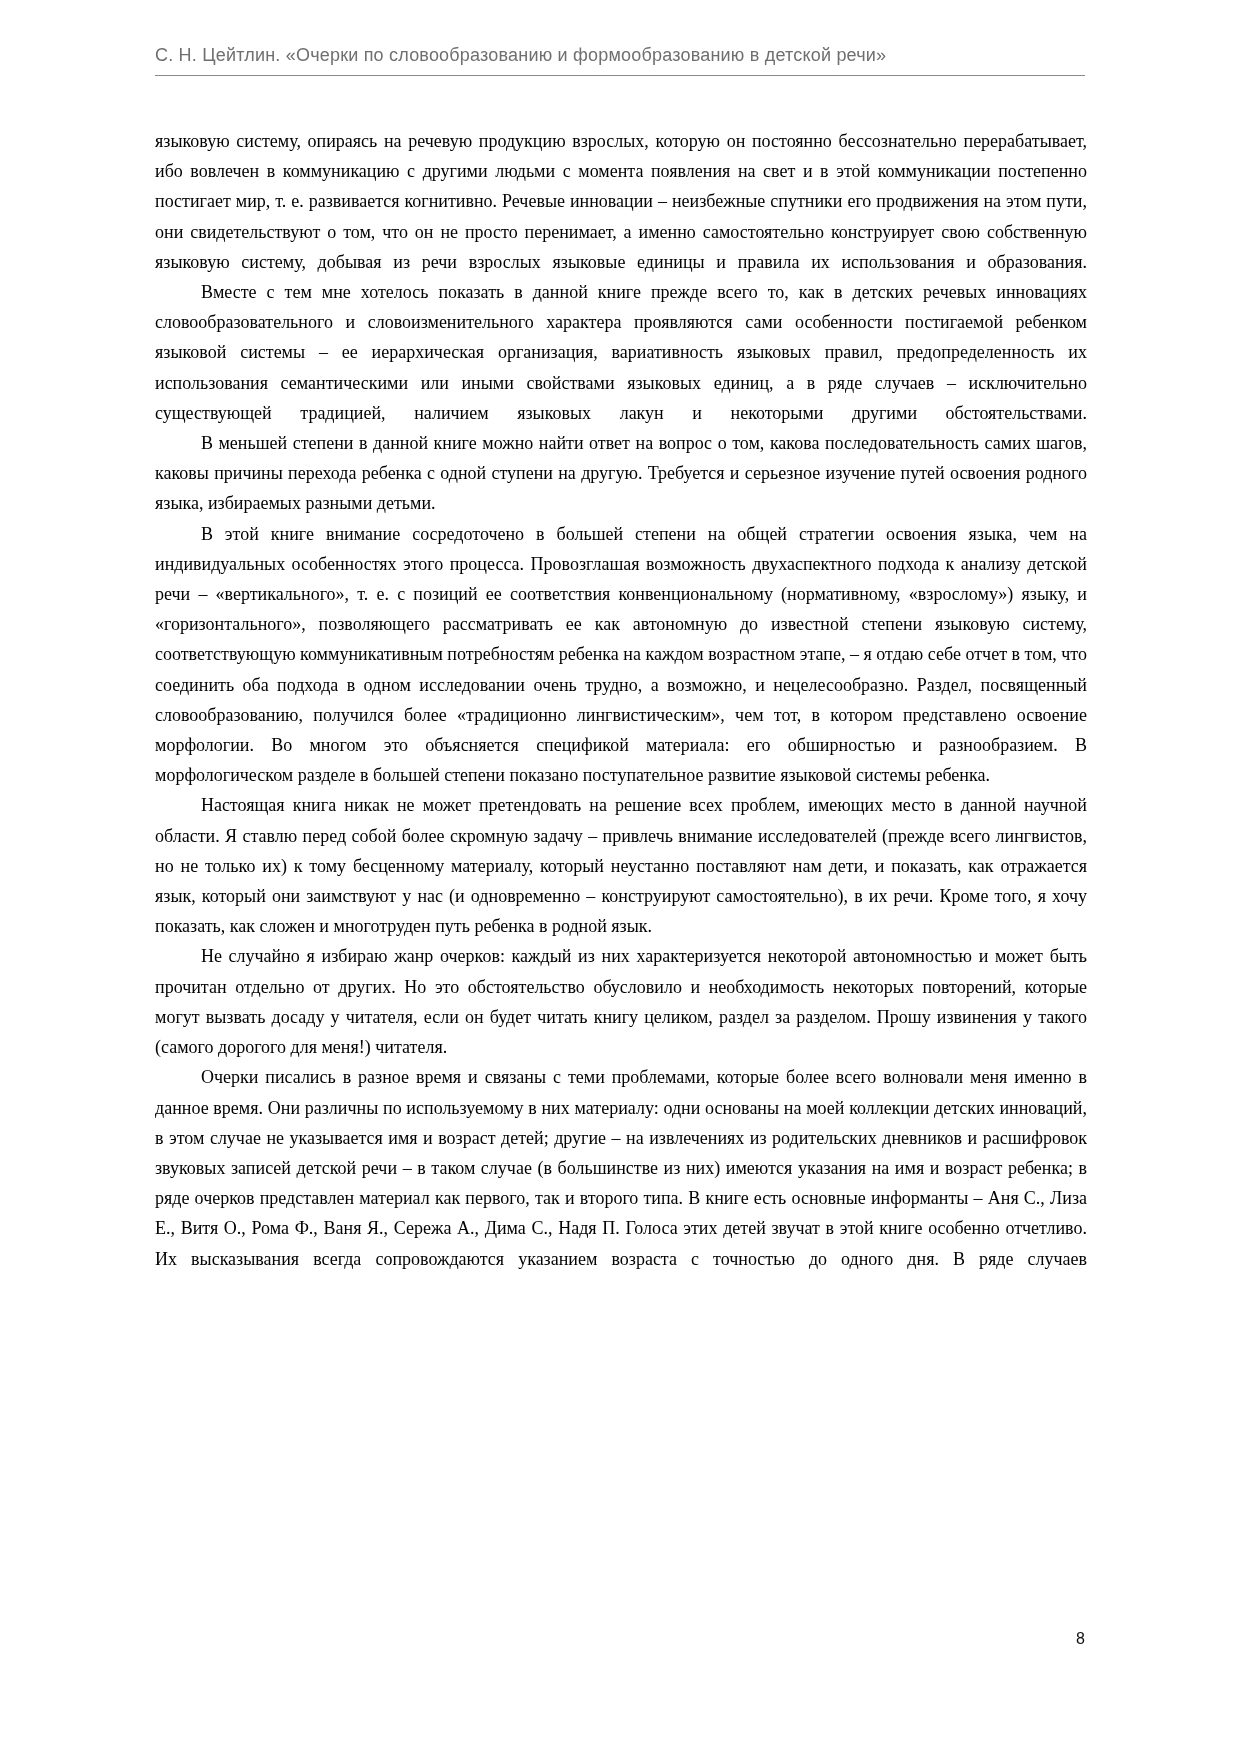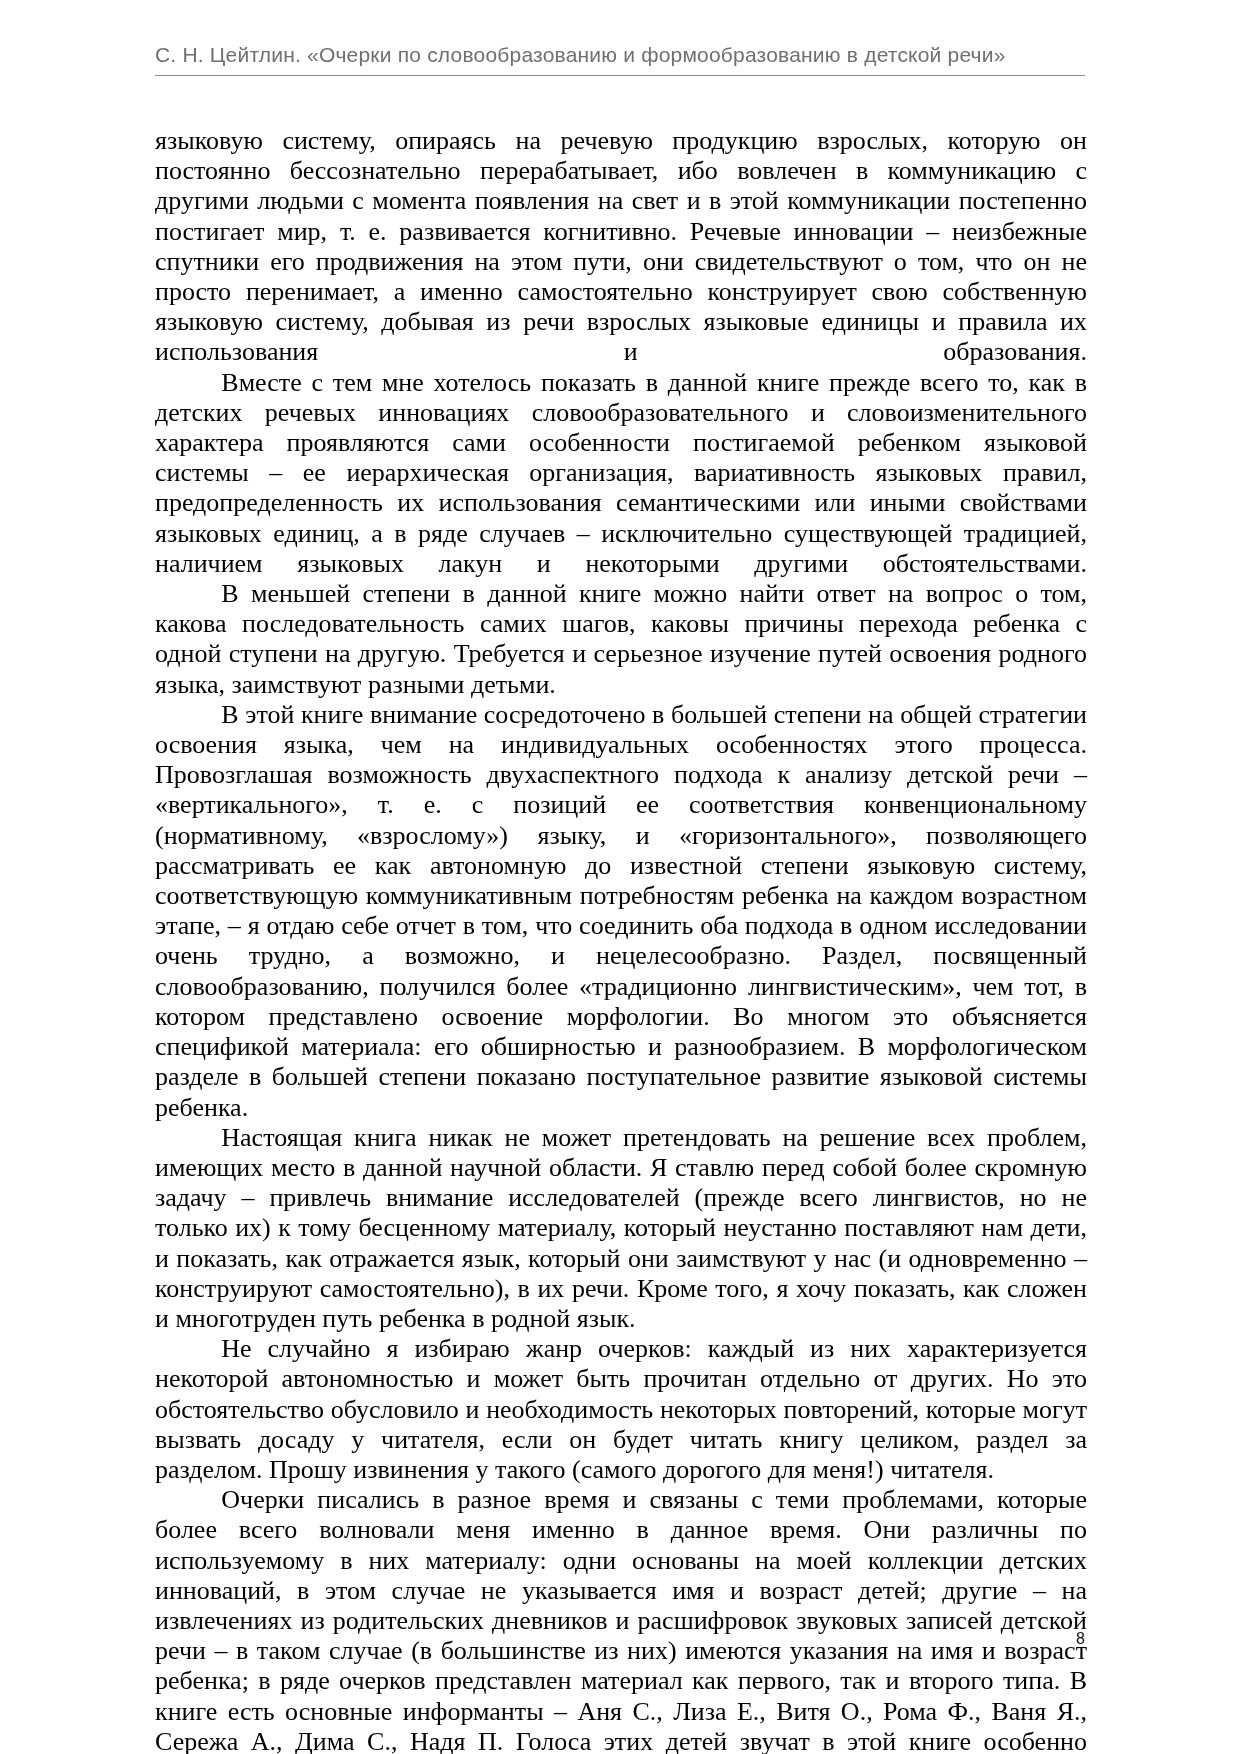--- a/index.html
+++ b/index.html
@@ -25,21 +25,21 @@
 
   
   .runninghead {
     position: absolute;
     left: 155px;
     top: 44px;
     width: 930px;
   }
   .runninghead-text {
     font-family: "Liberation Sans", "DejaVu Sans", sans-serif;
-    font-size: 21px;
+    font-size: 18px;
     letter-spacing: 0.2px;
     color: #6f6f6f;
     white-space: nowrap;
     line-height: 22px;
   }
   .runninghead-rule {
     margin-top: 9px;
     height: 1px;
     background: #8a8a8a;
     width: 930px;
@@ -48,21 +48,21 @@
   
   .textblock {
     position: absolute;
     left: 155px;
     top: 126px;
     width: 932px;
   }
 
   .para {
     margin: 0;
-    font-size: 26px;
+    font-size: 18px;
     line-height: 30.2px;
     text-align: justify;
     text-align-last: left;
     text-indent: 0;
     hyphens: manual;
     -webkit-hyphens: manual;
     word-spacing: 0.0em;
   }
   .para.indent {
     text-indent: 2.55em;
@@ -89,21 +89,21 @@
 <div class="page">
 
   <div class="runninghead">
     <div class="runninghead-text">С. Н. Цейтлин.  «Очерки по словообразованию и формообразованию в детской речи»</div>
     <div class="runninghead-rule"></div>
   </div>
 
   <div class="textblock">
     <p class="para last-justify">языковую систему, опираясь на речевую продукцию взрослых, которую он постоянно бессознательно перерабатывает, ибо вовлечен в коммуникацию с другими людьми с момента появления на свет и в этой коммуникации постепенно постигает мир, т. е. развивается когнитивно. Речевые инновации – неизбежные спутники его продвижения на этом пути, они свидетельствуют о том, что он не просто перенимает, а именно самостоятельно конструирует свою собственную языковую систему, добывая из речи взрослых языковые единицы и правила их использования и образования.</p>
     <p class="para indent last-justify">Вместе с тем мне хотелось показать в данной книге прежде всего то, как в детских речевых инновациях словообразовательного и словоизменительного характера проявляются сами особенности постигаемой ребенком языковой системы – ее иерархическая организация, вариативность языковых правил, предопределенность их использования семантическими или иными свойствами языковых единиц, а в ряде случаев – исключительно существующей традицией, наличием языковых лакун и некоторыми другими обстоятельствами.</p>
-    <p class="para indent">В меньшей степени в данной книге можно найти ответ на вопрос о том, какова последовательность самих шагов, каковы причины перехода ребенка с одной ступени на другую. Требуется и серьезное изучение путей освоения родного языка, заимствуют разными детьми.</p>
+    <p class="para indent">В меньшей степени в данной книге можно найти ответ на вопрос о том, какова последовательность самих шагов, каковы причины перехода ребенка с одной ступени на другую. Требуется и серьезное изучение путей освоения родного языка, избираемых разными детьми.</p>
     <p class="para indent">В этой книге внимание сосредоточено в большей степени на общей стратегии освоения языка, чем на индивидуальных особенностях этого процесса. Провозглашая возможность двухаспектного подхода к анализу детской речи – «вертикального», т. е. с позиций ее соответствия конвенциональному (нормативному, «взрослому») языку, и «горизонтального», позволяющего рассматривать ее как автономную до известной степени языковую систему, соответствующую коммуникативным потребностям ребенка на каждом возрастном этапе, – я отдаю себе отчет в том, что соединить оба подхода в одном исследовании очень трудно, а возможно, и нецелесообразно. Раздел, посвященный словообразованию, получился более «традиционно лингвистическим», чем тот, в котором представлено освоение морфологии. Во многом это объясняется спецификой материала: его обширностью и разнообразием. В морфологическом разделе в большей степени показано поступательное развитие языковой системы ребенка.</p>
     <p class="para indent">Настоящая книга никак не может претендовать на решение всех проблем, имеющих место в данной научной области. Я ставлю перед собой более скромную задачу – привлечь внимание исследователей (прежде всего лингвистов, но не только их) к тому бесценному материалу, который неустанно поставляют нам дети, и показать, как отражается язык, который они заимствуют у нас (и одновременно – конструируют самостоятельно), в их речи. Кроме того, я хочу показать, как сложен и многотруден путь ребенка в родной язык.</p>
     <p class="para indent">Не случайно я избираю жанр очерков: каждый из них характеризуется некоторой автономностью и может быть прочитан отдельно от других. Но это обстоятельство обусловило и необходимость некоторых повторений, которые могут вызвать досаду у читателя, если он будет читать книгу целиком, раздел за разделом. Прошу извинения у такого (самого дорогого для меня!) читателя.</p>
     <p class="para indent last-justify">Очерки писались в разное время и связаны с теми проблемами, которые более всего волновали меня именно в данное время. Они различны по используемому в них материалу: одни основаны на моей коллекции детских инноваций, в этом случае не указывается имя и возраст детей; другие – на извлечениях из родительских дневников и расшифровок звуковых записей детской речи – в таком случае (в большинстве из них) имеются указания на имя и возраст ребенка; в ряде очерков представлен материал как первого, так и второго типа. В книге есть основные информанты – Аня С., Лиза Е., Витя О., Рома Ф., Ваня Я., Сережа А., Дима С., Надя П. Голоса этих детей звучат в этой книге особенно отчетливо. Их высказывания всегда сопровождаются указанием возраста с точностью до одного дня. В ряде случаев</p>
   </div>
 
   <div class="folio">8</div>
 
 </div>
 

